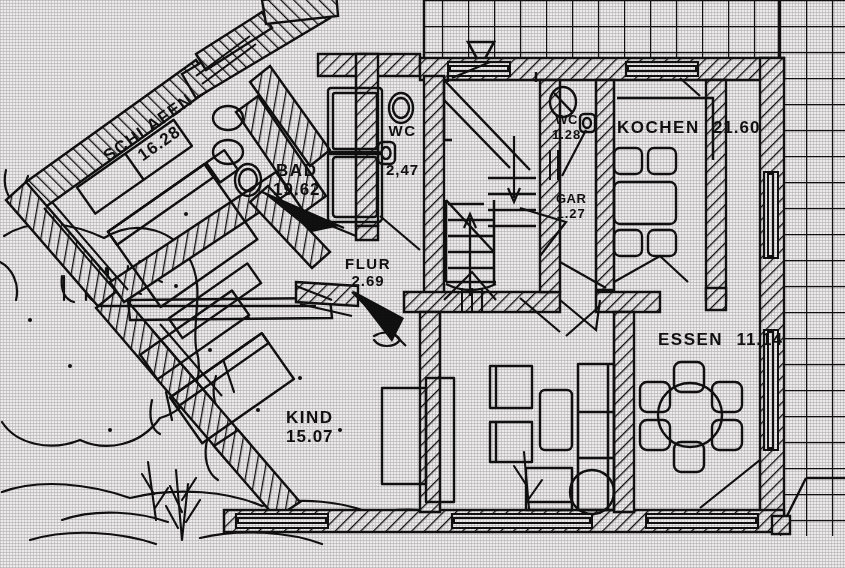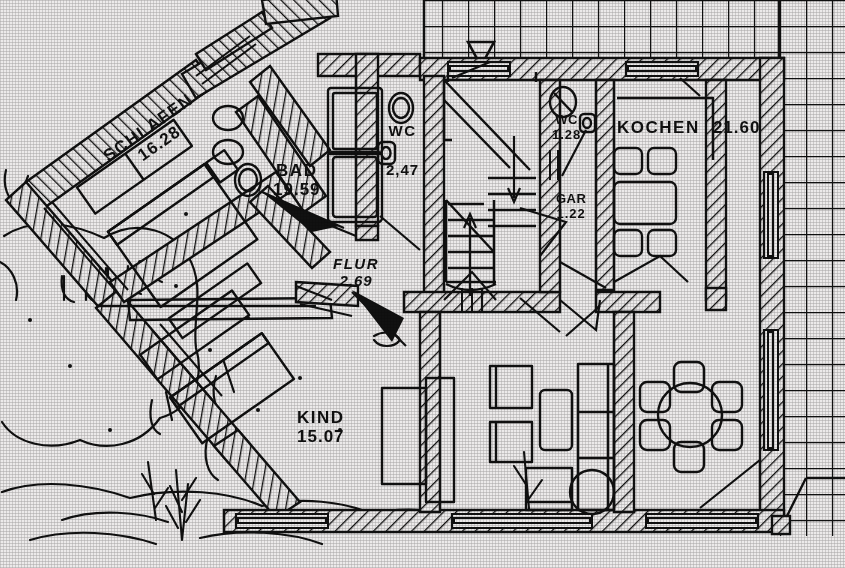--- a/index.html
+++ b/index.html
@@ -425,49 +425,53 @@
     </g>
   </svg>
 
   <div class="lbl big" style="left:100px;top:150px;transform:rotate(-35deg);transform-origin:left top;">
     <span class="nm">SCHLAFEN</span>
     <span class="ar">16.28</span>
   </div>
 
   <div class="lbl big" style="left:273px;top:113px;margin-top:48px;">
     <span class="nm">BAD</span>
-    <span class="ar">19.59</span>
+    <span class="ar">19.62</span>
   </div>
 
   <div class="lbl mid" style="left:386px;top:123px;">
     <span class="nm">WC</span>
     <span class="ar" style="margin-top:22px;text-align:center;">2,47</span>
   </div>
 
-  <div class="lbl mid" style="left:333px;top:256px;font-style:italic;">
+  <div class="lbl mid" style="left:345px;top:256px;">
     <span class="nm">FLUR</span>
     <span class="ar">2.69</span>
   </div>
 
-  <div class="lbl big" style="left:297px;top:408px;">
+  <div class="lbl big" style="left:286px;top:408px;">
     <span class="nm">KIND</span>
     <span class="ar">15.07</span>
   </div>
 
   <div class="lbl sml" style="left:552px;top:113px;letter-spacing:0.5px;">
     <span class="nm">WC</span>
     <span class="ar">1.28</span>
   </div>
 
   <div class="lbl sml" style="left:556px;top:192px;letter-spacing:0.5px;text-align:center;">
     <span class="nm">GAR</span>
-    <span class="ar">1.22</span>
+    <span class="ar">1.27</span>
   </div>
 
   <div class="lbl big inline" style="left:617px;top:118px;">
     <span class="nm">KOCHEN</span>
     <span class="ar">21.60</span>
   </div>
 
 
+  <div class="lbl big inline" style="left:658px;top:330px;">
+    <span class="nm">ESSEN</span>
+    <span class="ar">11.14</span>
+  </div>
 
   <div id="noise"></div>
 </div>
 
 </body></html>

